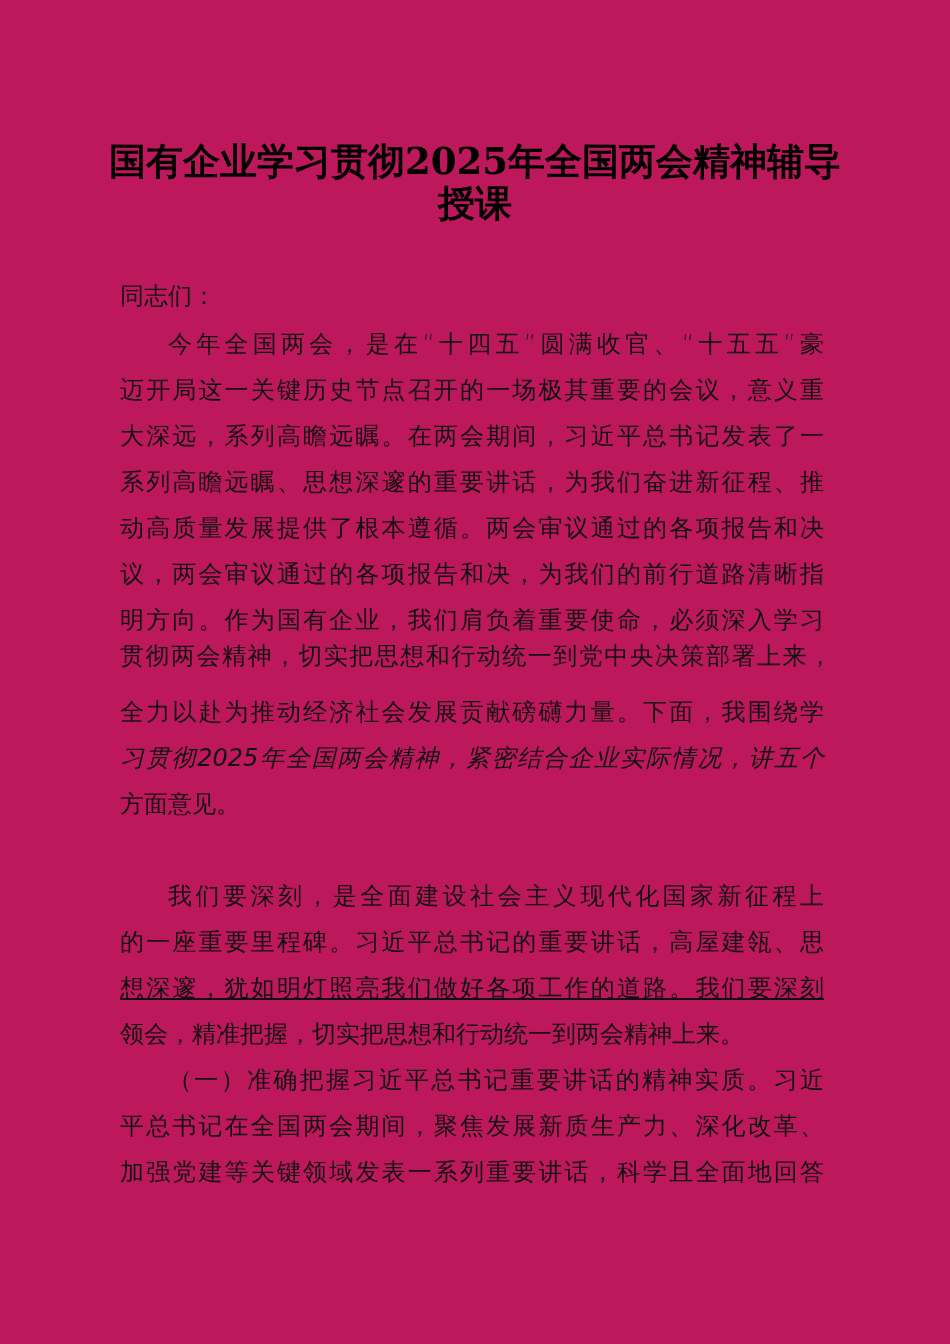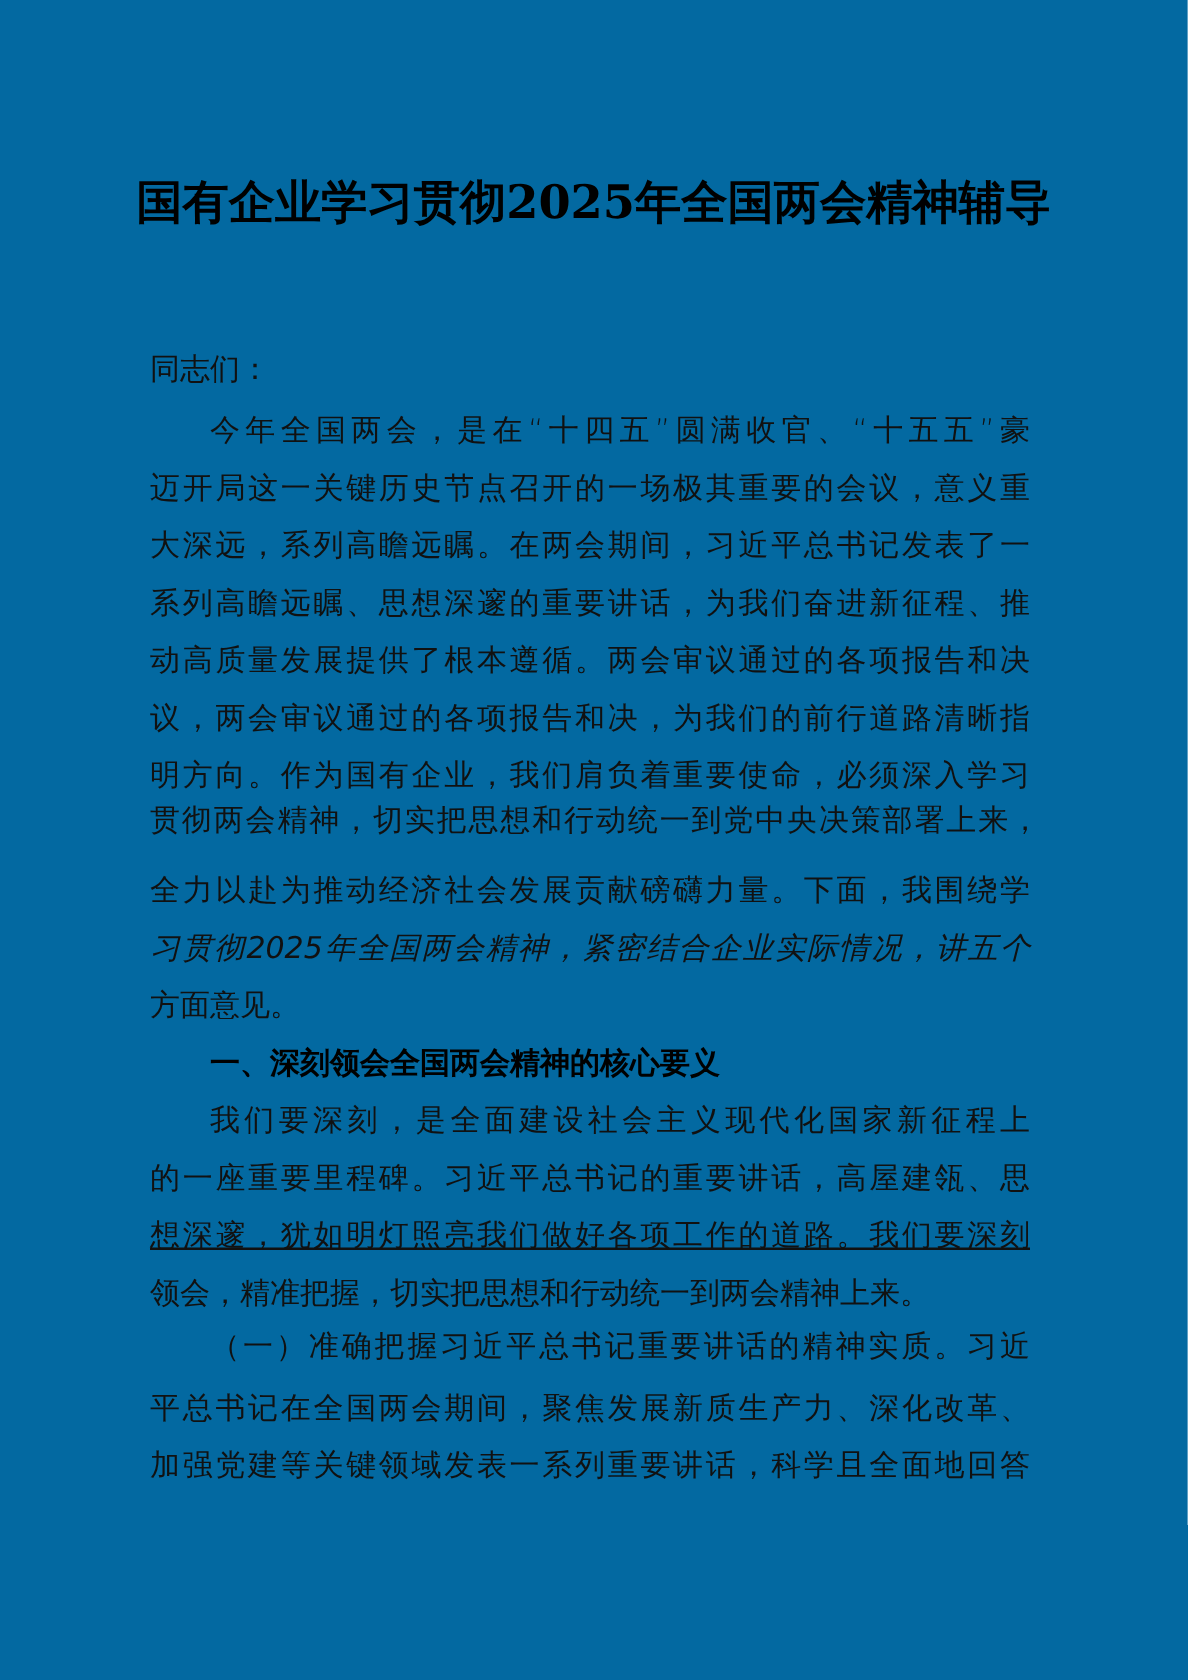--- a/index.html
+++ b/index.html
@@ -1,17 +1,17 @@
 <!DOCTYPE html>
 <html><head>
   <meta charset="utf-8">
   <style>
     html, body { margin: 0; padding: 0; background: #ffffff; }
     body { width: 950px; height: 1344px; position: relative; overflow: hidden; }
-    .page { position: absolute; left: 0; top: 0; width: 950px; height: 1344px; background: #0369a1; }
+    .page { position: absolute; left: 0; top: 0; width: 950px; height: 1344px; background: #be185d; }
     .title {
       position: absolute; left: 100px; width: 750px; text-align: center;
       font-family: "DejaVu Serif", "Liberation Serif", serif;
       font-weight: bold; font-size: 37px; color: #000; line-height: 50px;
       letter-spacing: 0px;
     }
     .title.l1 { top: 136px; }
     .title.l2 { top: 178px; }
     .line {
       position: absolute; left: 120px; width: 704px; height: 40px;
@@ -27,44 +27,44 @@
       position: absolute; left: 168px; height: 40px;
       font-family: "DejaVu Sans", "Liberation Sans", sans-serif;
       font-size: 24px; line-height: 40px; color: #000; font-weight: bold;
     }
   </style>
 </head>
 <body>
 
 <div class="page">
   <div class="title l1">国有企业学习贯彻2025年全国两会精神辅导</div>
+  <div class="title l2">授课</div>
 
   <div class="line last" style="top:278px;font-family:Liberation Mono, monospace;">同志们：</div>
 
   <div>
     <div class="line indent" style="top:324px;">今年全国两会，是在“十四五”圆满收官、“十五五”豪</div>
     <div class="line" style="top:370px;">迈开局这一关键历史节点召开的一场极其重要的会议，意义重</div>
     <div class="line" style="top:416px;">大深远，系列高瞻远瞩。在两会期间，习近平总书记发表了一</div>
     <div class="line" style="top:462px;">系列高瞻远瞩、思想深邃的重要讲话，为我们奋进新征程、推</div>
     <div class="line" style="top:508px;">动高质量发展提供了根本遵循。两会审议通过的各项报告和决</div>
     <div class="line" style="top:554px;">议，两会审议通过的各项报告和决，为我们的前行道路清晰指</div>
     <div class="line" style="top:600px;">明方向。作为国有企业，我们肩负着重要使命，必须深入学习</div>
     <div class="line" style="top:636px; width:712px;">贯彻两会精神，切实把思想和行动统一到党中央决策部署上来，</div>
     <div class="line" style="top:692px;">全力以赴为推动经济社会发展贡献磅礴力量。下面，我围绕学</div>
     <div class="line" style="top:738px;font-style:italic;">习贯彻2025年全国两会精神，紧密结合企业实际情况，讲五个</div>
     <div class="line last" style="top:784px;">方面意见。</div>
   </div>
 
-  <div class="heading" style="top:830px;">一、深刻领会全国两会精神的核心要义</div>
 
   <div>
     <div class="line indent" style="top:876px;">我们要深刻，是全面建设社会主义现代化国家新征程上</div>
     <div class="line" style="top:922px;">的一座重要里程碑。习近平总书记的重要讲话，高屋建瓴、思</div>
     <div class="line" style="top:968px;text-decoration:underline;">想深邃，犹如明灯照亮我们做好各项工作的道路。我们要深刻</div>
     <div class="line last" style="top:1014px;">领会，精准把握，切实把思想和行动统一到两会精神上来。</div>
   </div>
 
   <div>
-    <div class="line indent2" style="top:1060px;font-family:Liberation Mono, monospace;">（一）准确把握习近平总书记重要讲话的精神实质。习近</div>
+    <div class="line indent2" style="top:1060px;">（一）准确把握习近平总书记重要讲话的精神实质。习近</div>
     <div class="line" style="top:1106px;">平总书记在全国两会期间，聚焦发展新质生产力、深化改革、</div>
     <div class="line" style="top:1152px;">加强党建等关键领域发表一系列重要讲话，科学且全面地回答</div>
   </div>
 </div>
 
 </body></html>

